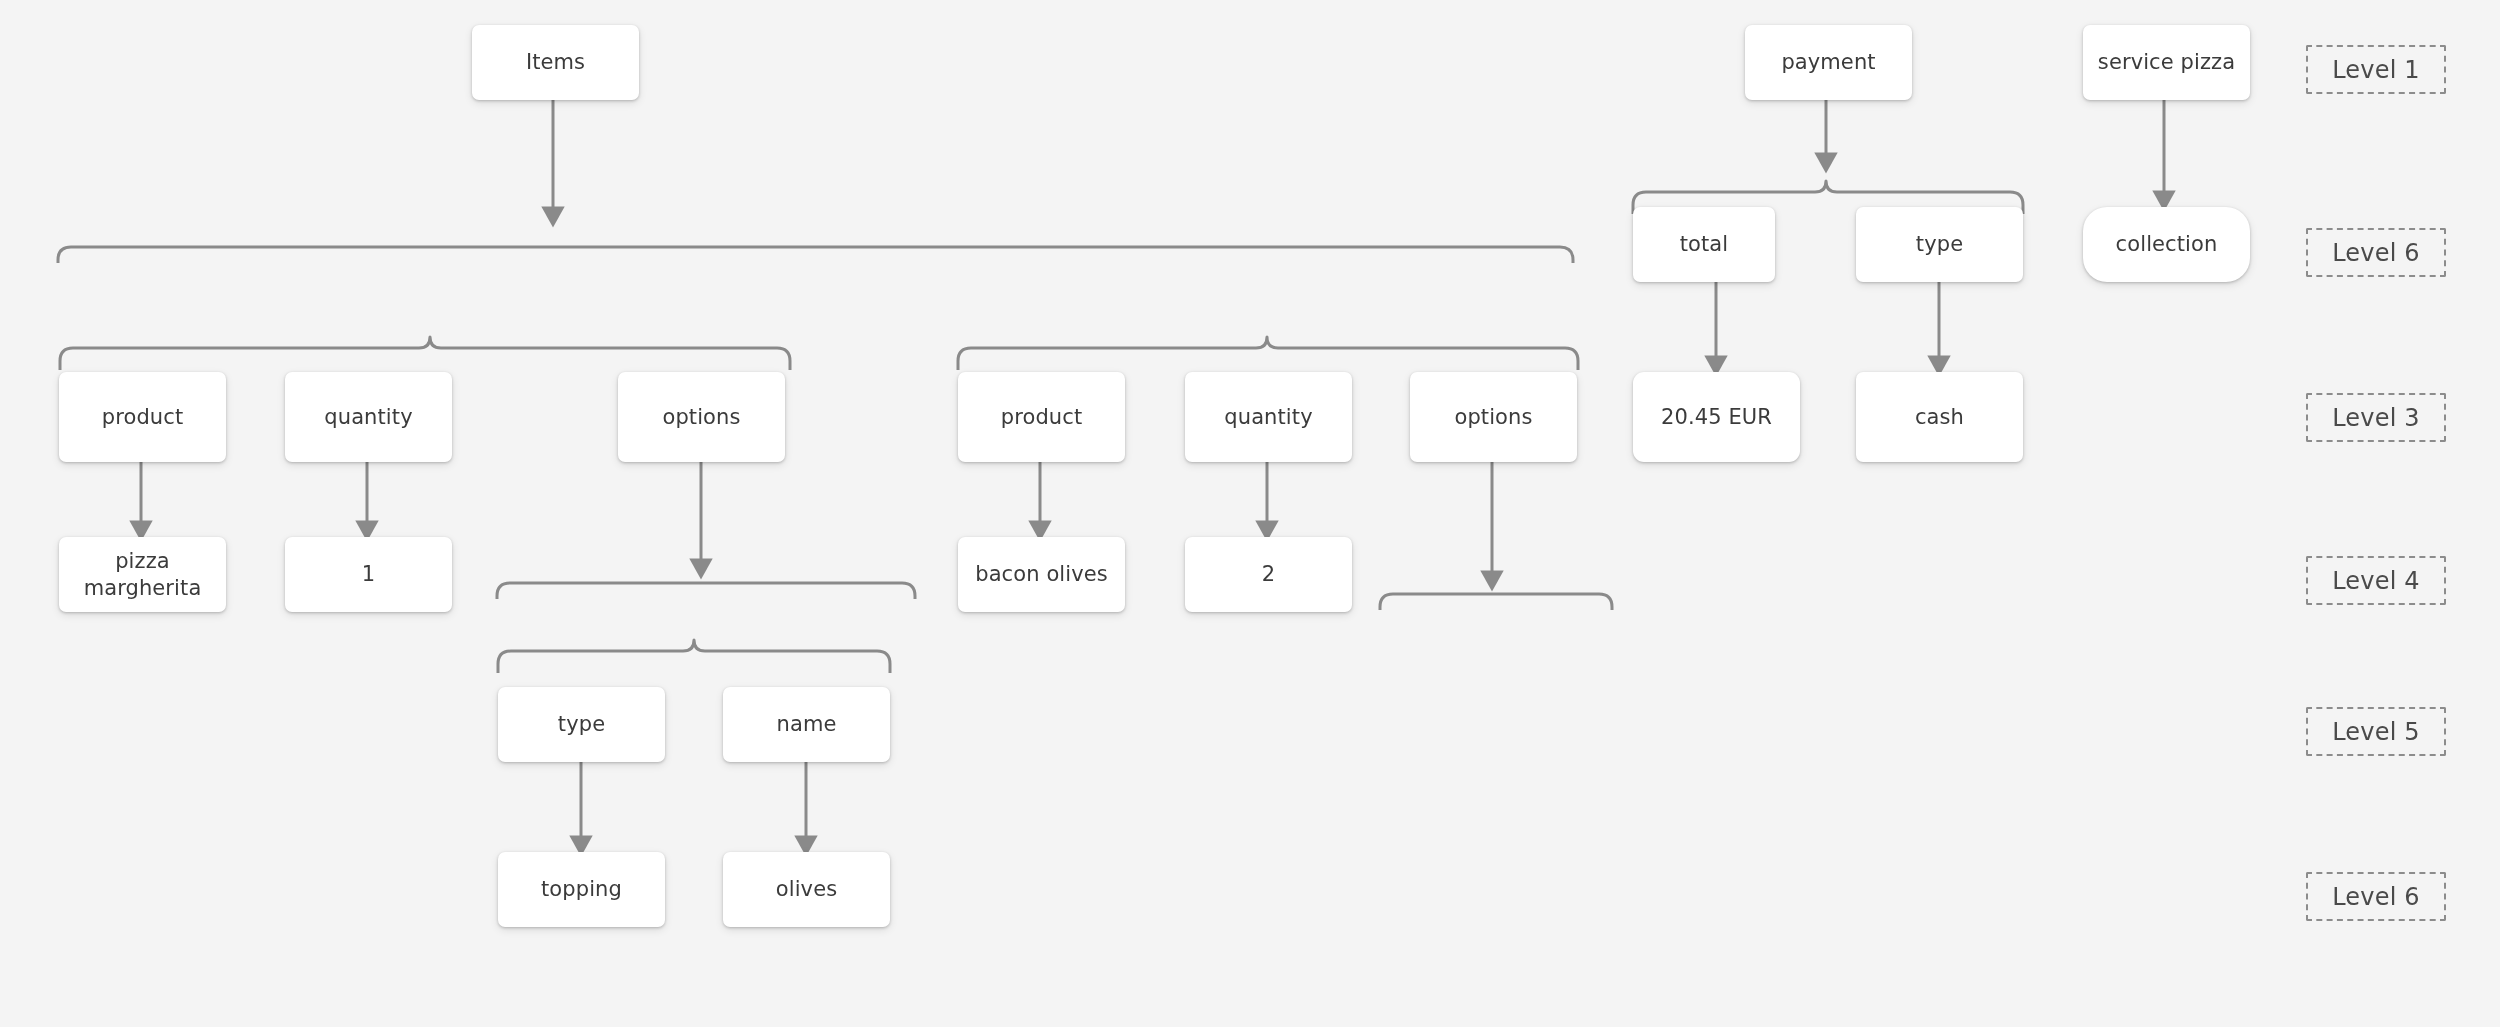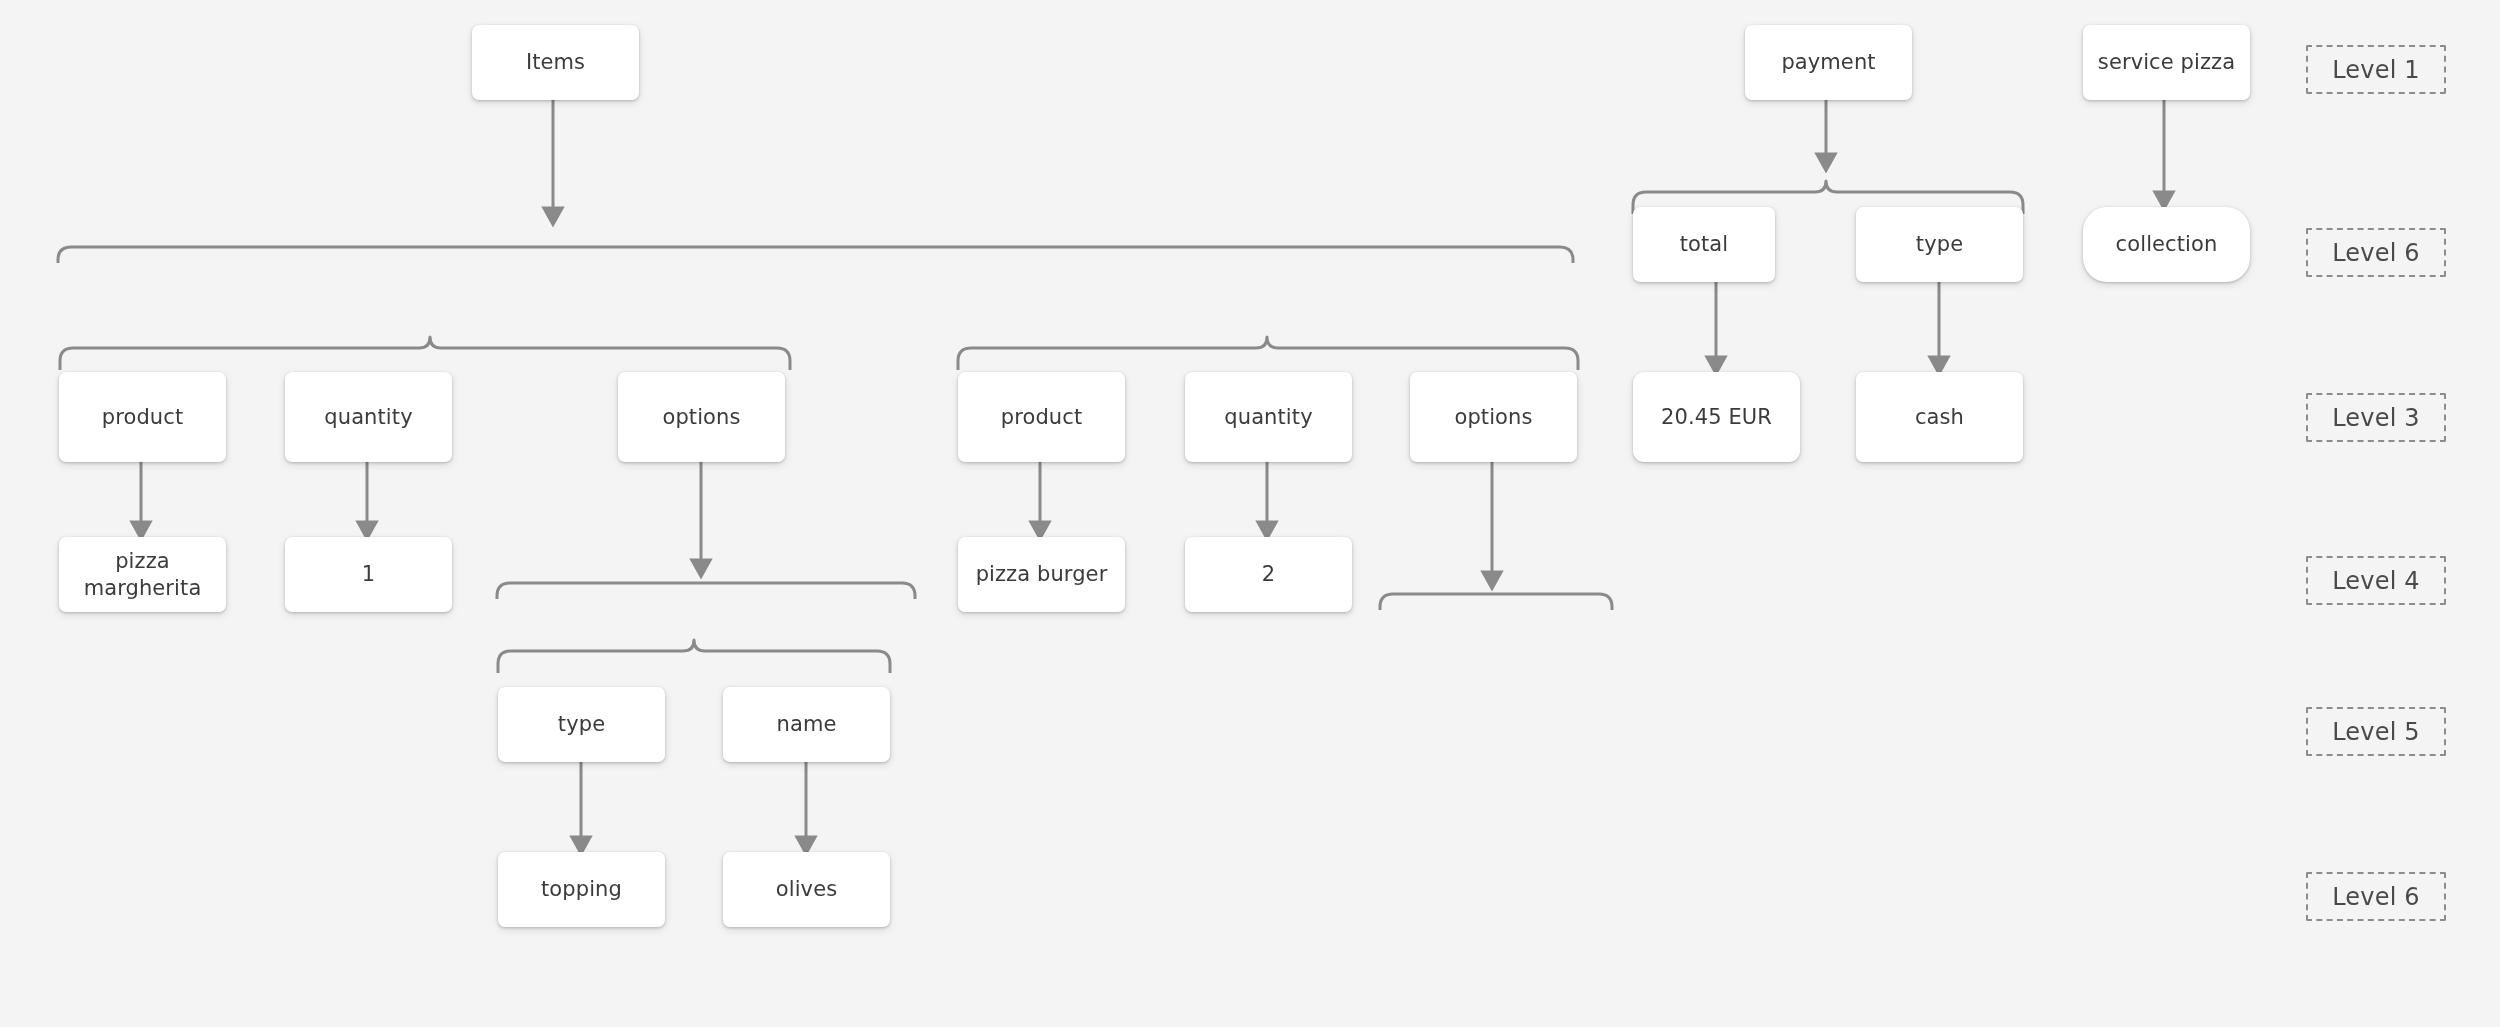--- a/index.html
+++ b/index.html
@@ -97,21 +97,21 @@
       <div class="node" style="left: 285px; top: 372px; width: 167px; height: 90px;">quantity</div>
       <div class="node" style="left: 618px; top: 372px; width: 167px; height: 90px;">options</div>
       <div class="node" style="left: 958px; top: 372px; width: 167px; height: 90px;">product</div>
       <div class="node" style="left: 1185px; top: 372px; width: 167px; height: 90px;">quantity</div>
       <div class="node" style="left: 1410px; top: 372px; width: 167px; height: 90px;">options</div>
       <div class="node" style="left: 1633px; top: 372px; width: 167px; height: 90px; border-radius: 11px;">20.45 EUR</div>
       <div class="node" style="left: 1856px; top: 372px; width: 167px; height: 90px;">cash</div>
       <div class="node" style="left: 59px; top: 537px; width: 167px; height: 75px;">pizza
 margherita</div>
       <div class="node" style="left: 285px; top: 537px; width: 167px; height: 75px;">1</div>
-      <div class="node" style="left: 958px; top: 537px; width: 167px; height: 75px;">pizza burger</div>
+      <div class="node" style="left: 958px; top: 537px; width: 167px; height: 75px;">bacon olives</div>
       <div class="node" style="left: 1185px; top: 537px; width: 167px; height: 75px;">2</div>
       <div class="node" style="left: 498px; top: 687px; width: 167px; height: 75px;">type</div>
       <div class="node" style="left: 723px; top: 687px; width: 167px; height: 75px;">name</div>
       <div class="node" style="left: 498px; top: 852px; width: 167px; height: 75px;">topping</div>
       <div class="node" style="left: 723px; top: 852px; width: 167px; height: 75px;">olives</div>
     </div>
   <div id="tag-layer">
       <div class="level-tag" style="left: 2306px; top: 45px; width: 140px; height: 49px;">Level 1</div>
       <div class="level-tag" style="left: 2306px; top: 228px; width: 140px; height: 49px;">Level 6</div>
       <div class="level-tag" style="left: 2306px; top: 393px; width: 140px; height: 49px;">Level 3</div>

